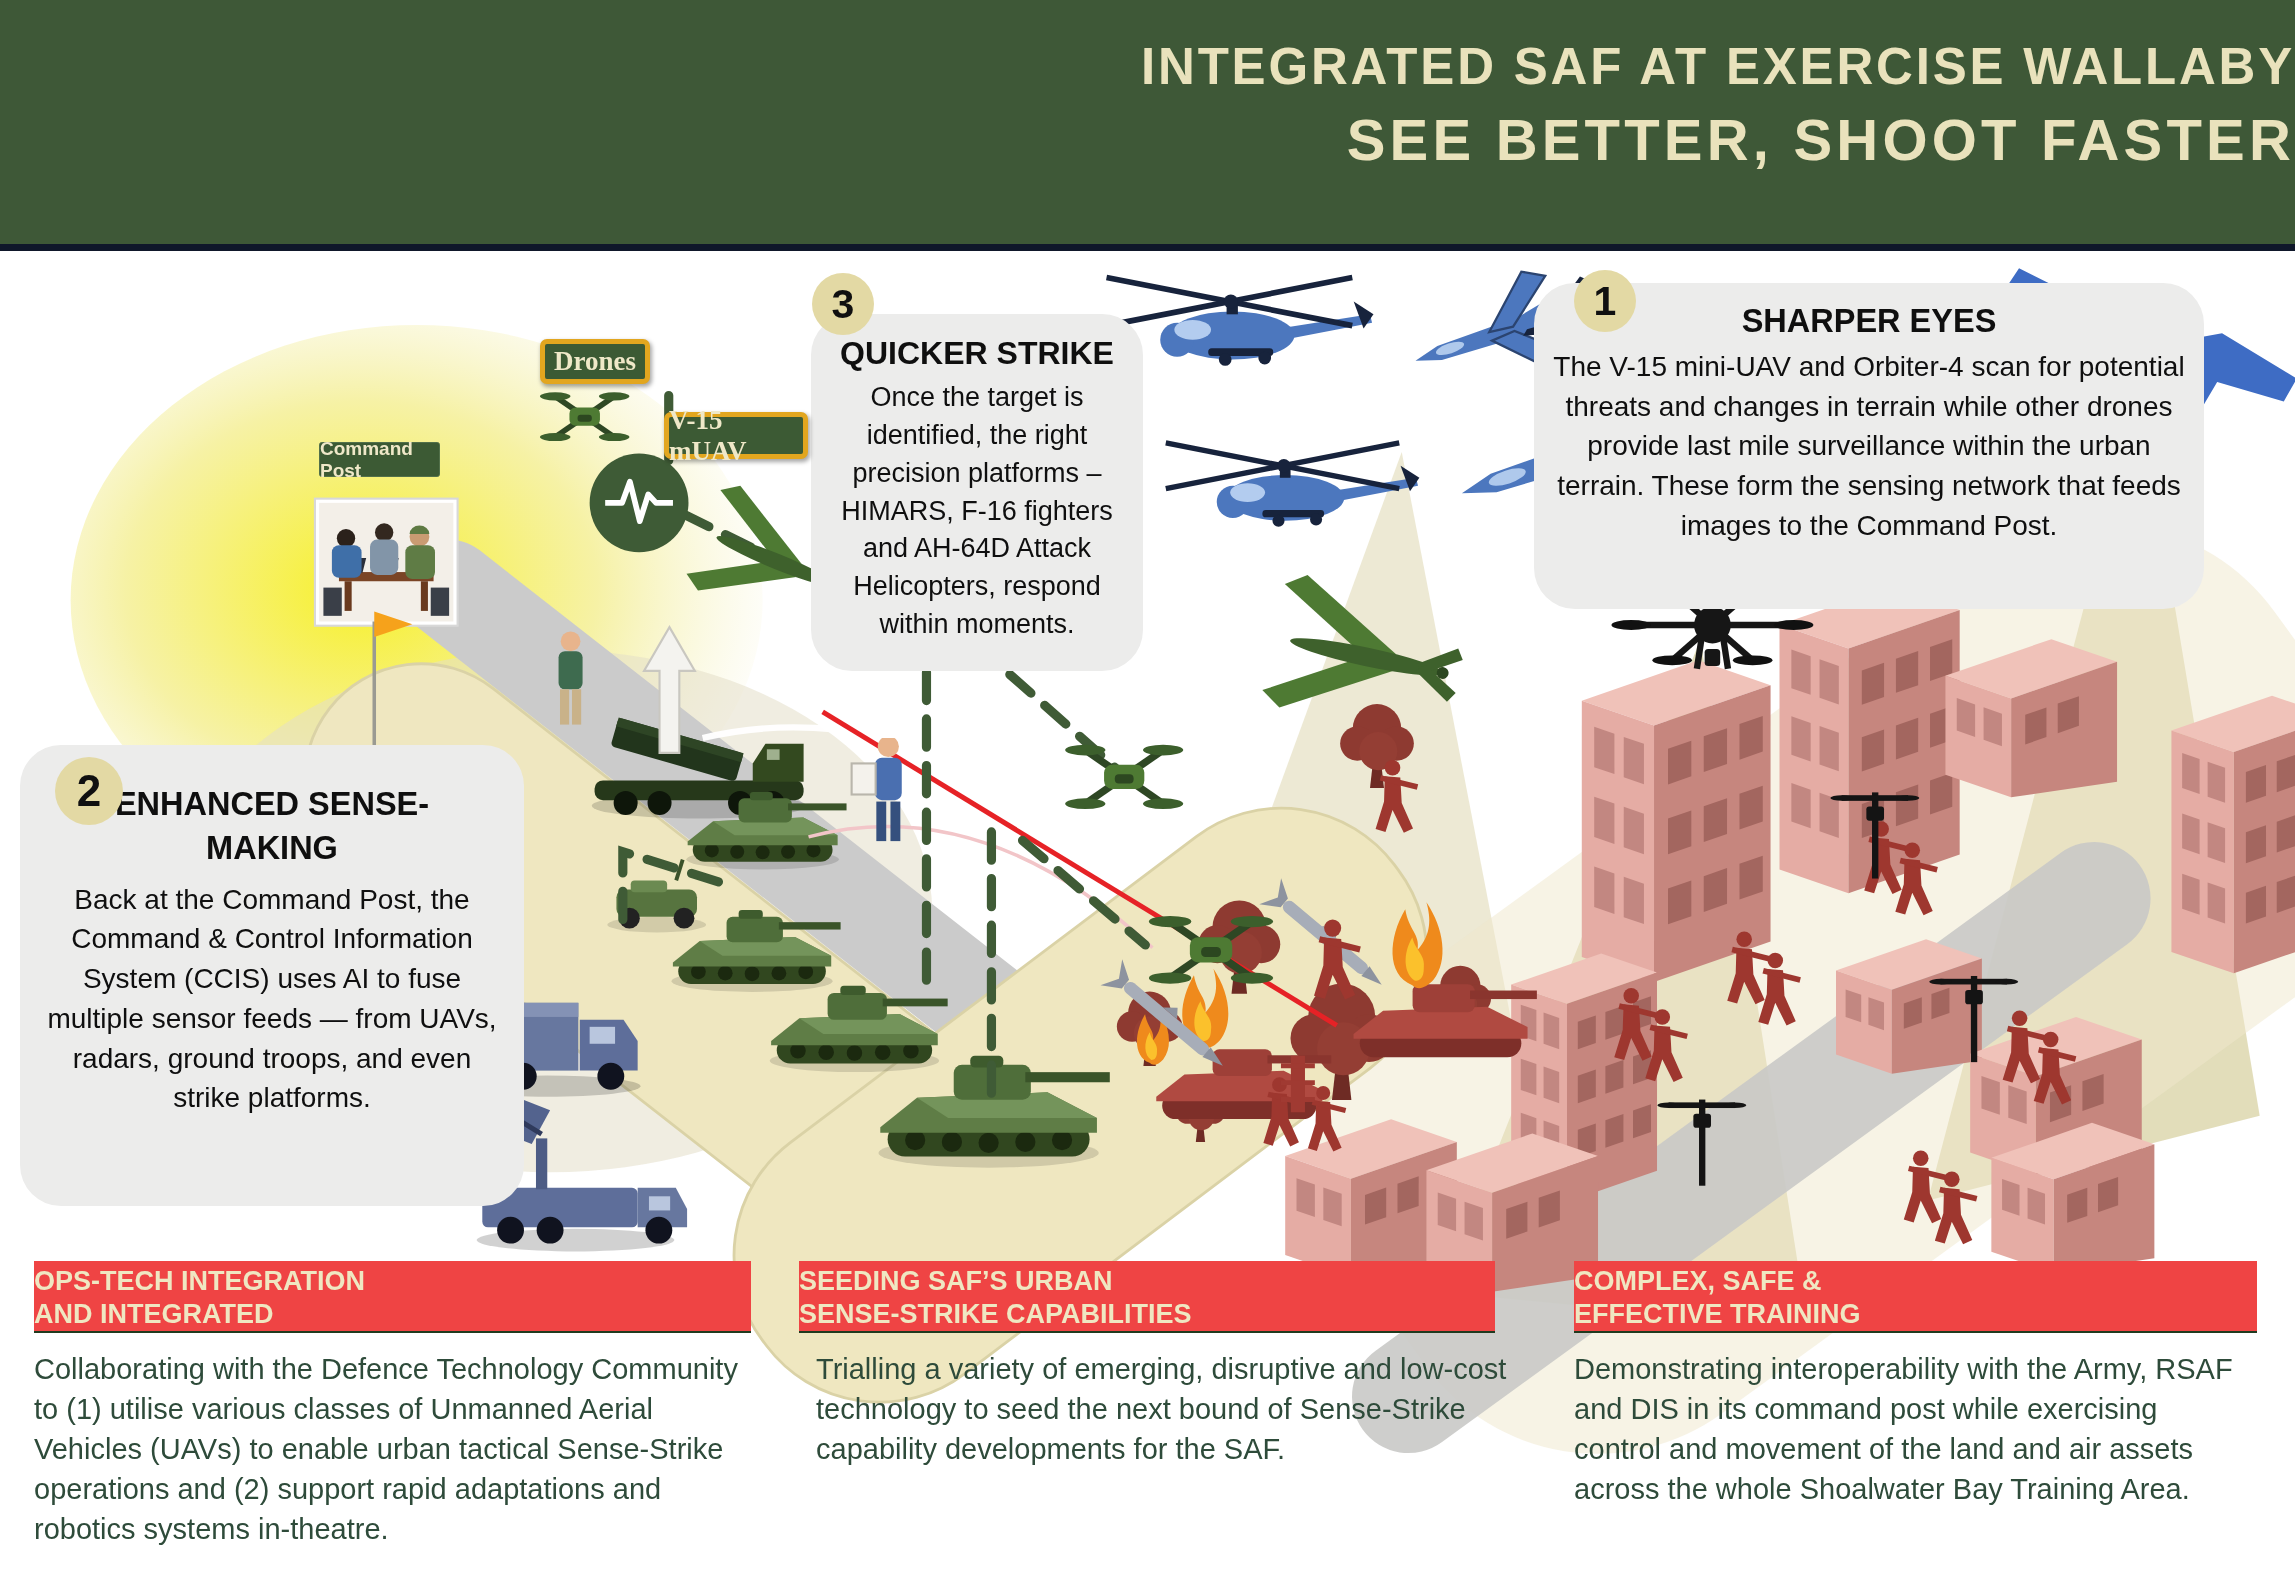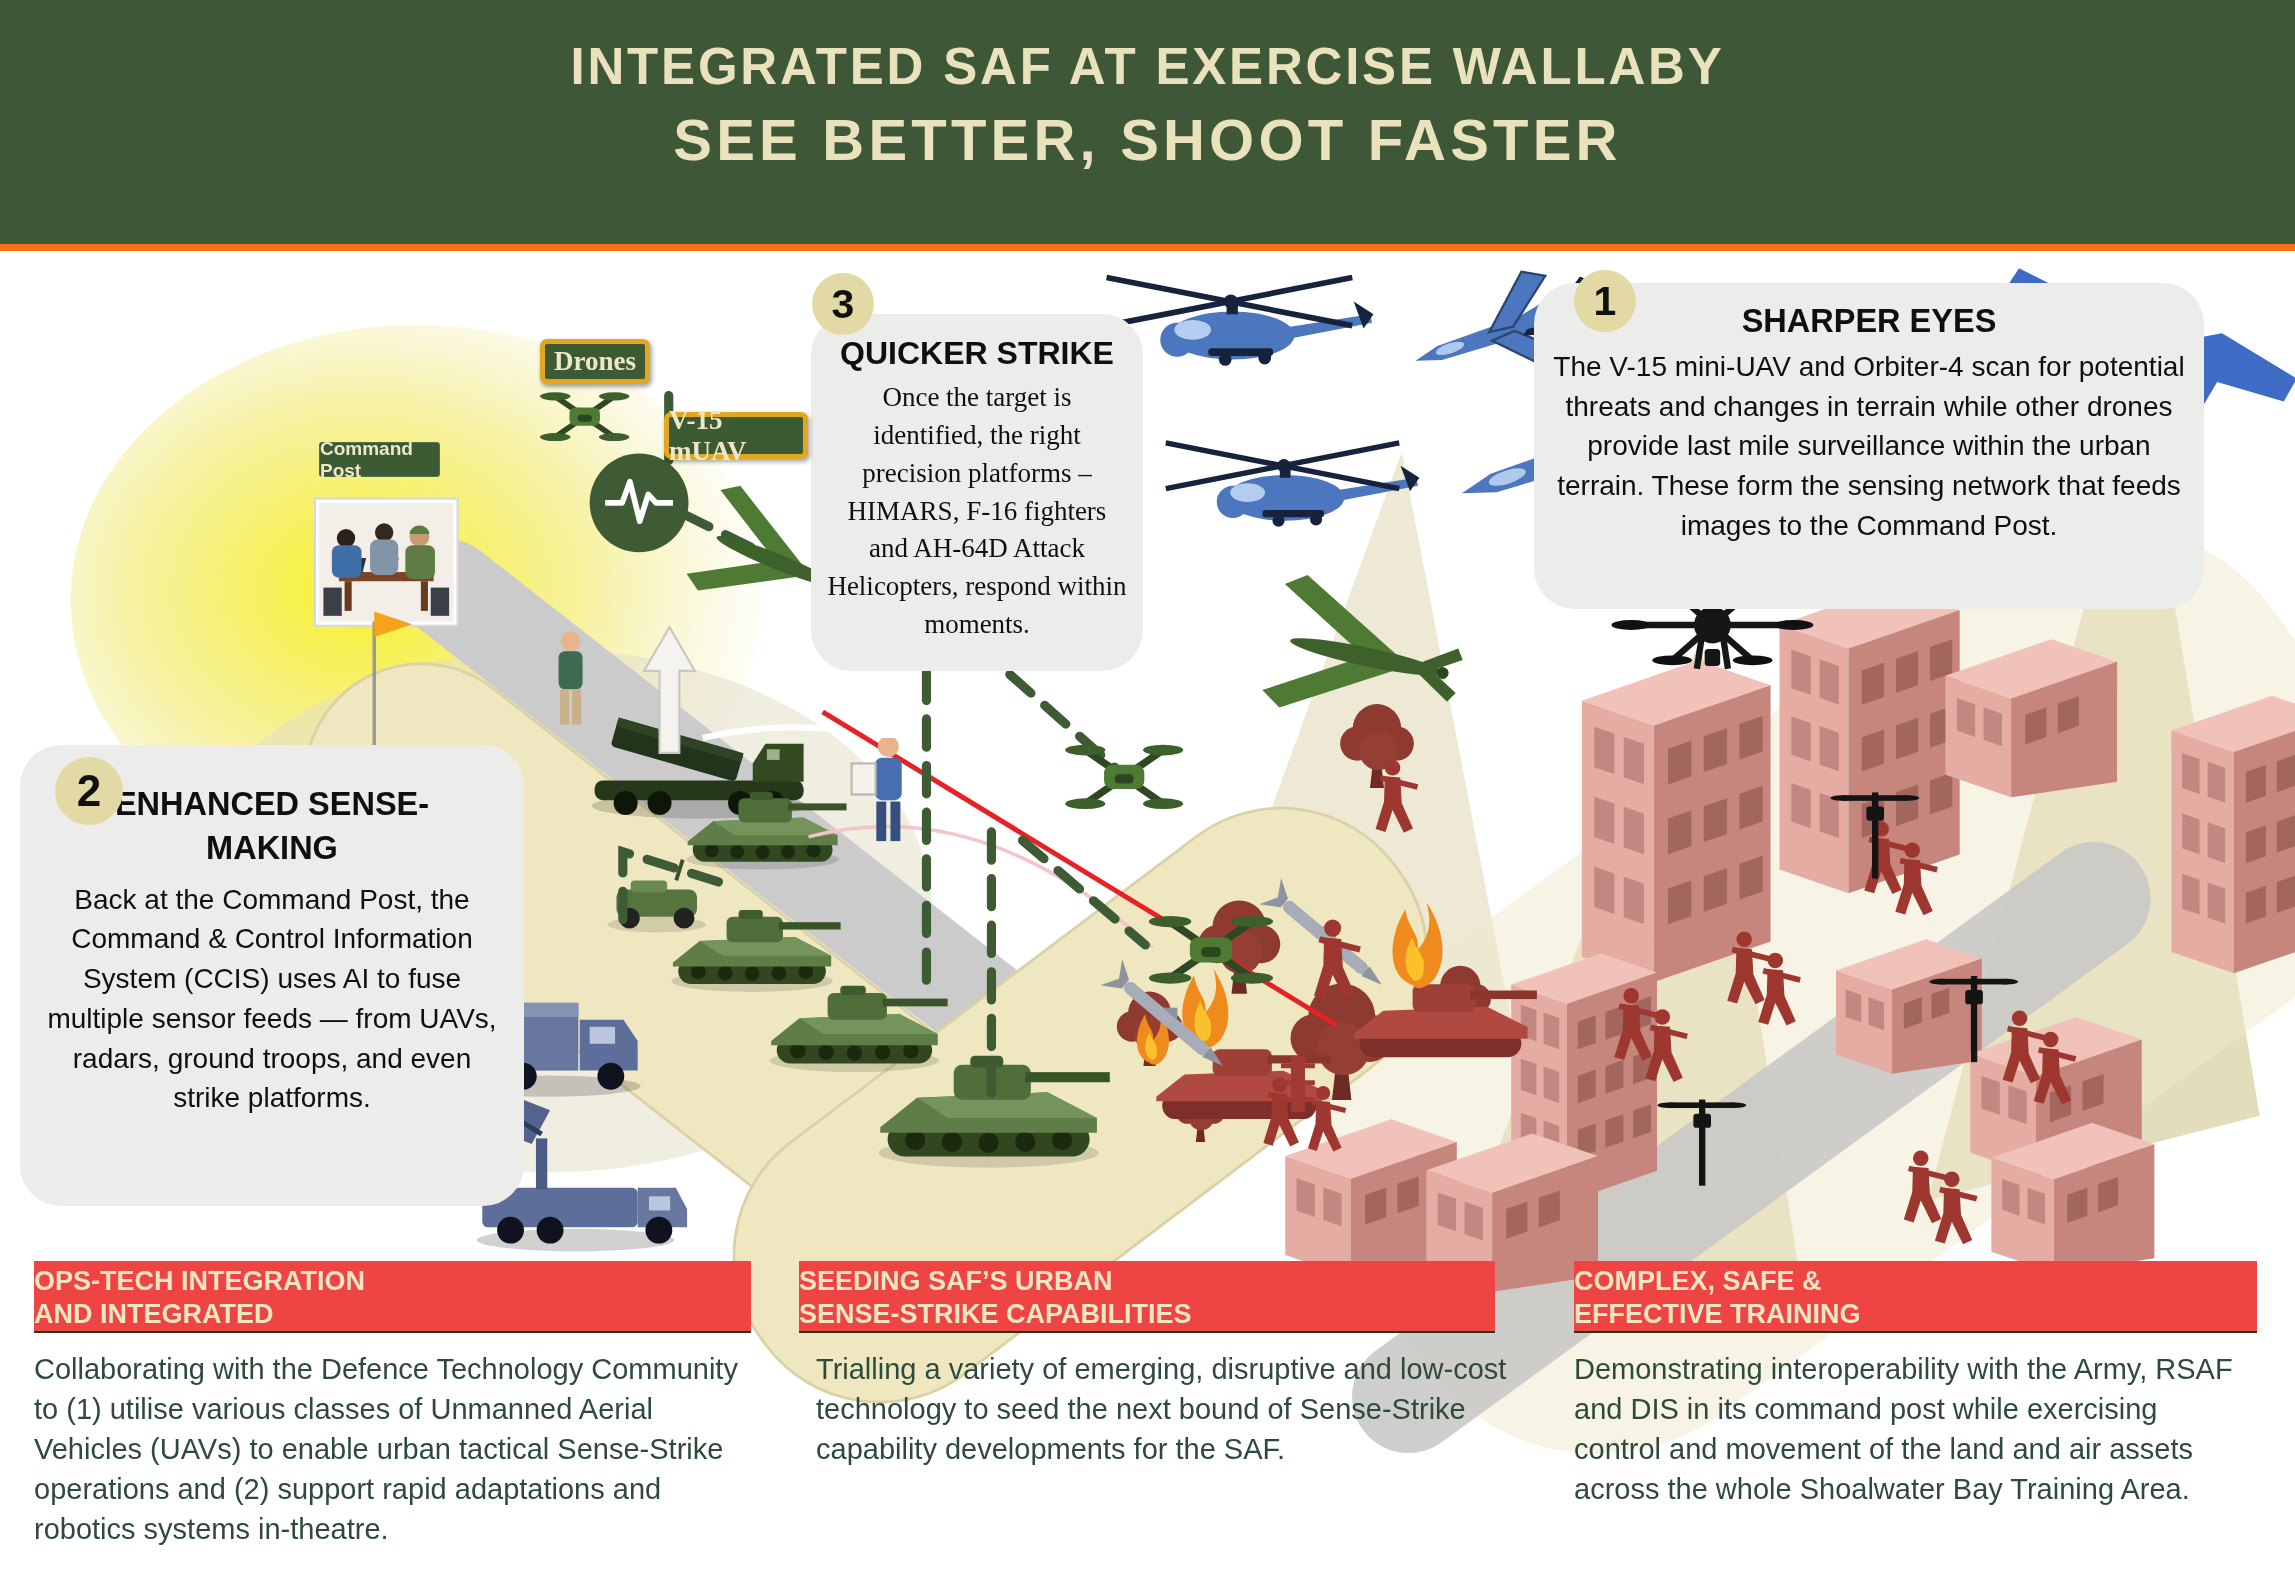--- a/index.html
+++ b/index.html
@@ -1,20 +1,20 @@
 <!DOCTYPE html>
 <html style="font-size:11.3px"><head>
 <meta charset="utf-8">
 <style>
   html,body{margin:0;padding:0;background:#fff;}
   #canvas{position:relative;width:2295px;height:1589px;background:#ffffff;overflow:hidden;
           font-family:"Liberation Sans",sans-serif;}
   
   .hdr{position:absolute;left:0;top:0;width:2295px;height:244px;background:#3E5837;
-       border-bottom:7px solid #f97316;z-index:30;text-align:center;color:#E9E2BC;}
+       border-bottom:7px solid #0f172a;z-index:30;text-align:right;color:#E9E2BC;}
   .hdr .kick{margin-top:37px;font-size:51px;font-weight:800;letter-spacing:2.8px;}
   .hdr .ttl{margin-top:10px;font-size:58px;font-weight:800;letter-spacing:4.2px;}
   
   #scene{position:absolute;left:0;top:0;width:2295px;height:1589px;z-index:1;}
   
   .bubble{position:absolute;background:#ECECEB;border-radius:41px;z-index:10;color:#0f0f0f;
           text-align:center;box-sizing:border-box;padding:18.4px 15.5px;}
   .bubble .bt{font-weight:800;}
   .badge{position:absolute;background:#E3D9A4;border-radius:50%;z-index:12;display:flex;
          align-items:center;justify-content:center;font-weight:800;color:#101010;}
@@ -545,21 +545,21 @@
   <div class="bubble" style="left:20px;top:745px;width:504px;height:461px;">
     <div class="bt" style="font-size:32.5px;line-height:1.35;max-width:332px;margin:20px auto 0;">ENHANCED SENSE-MAKING</div>
     <div style="font-size:28px;line-height:1.42;margin-top:8.5px;">Back at the Command Post, the Command &amp; Control Information System (CCIS) uses AI to fuse multiple sensor feeds — from UAVs, radars, ground troops, and even strike platforms.</div>
   </div>
 
   <div class="badge" style="left:812px;top:273px;width:62px;height:62px;font-size:41px;">
     <span>3</span>
   </div>
   <div class="bubble" style="left:811px;top:314px;width:332px;height:357px;">
     <div class="bt" style="font-size:32px;margin-top:2.8px;">QUICKER STRIKE</div>
-    <div style="font-size:27px;line-height:1.4;margin-top:7px;font-family:Liberation Serif, serif;">Once the target is identified, the right precision platforms – HIMARS, F-16 fighters and AH-64D Attack Helicopters, respond within moments.</div>
+    <div style="font-size:27px;line-height:1.4;margin-top:7px;">Once the target is identified, the right precision platforms – HIMARS, F-16 fighters and AH-64D Attack Helicopters, respond within moments.</div>
   </div>
 
   <div class="maplab gold" style="left:540px;top:339px;width:110px;height:45px;font-size:27px;">
     <span>Drones</span>
   </div>
   <div class="maplab gold" style="left:664px;top:412px;width:144px;height:47px;font-size:27px;">
     <span>V-15 mUAV</span>
   </div>
   <div class="maplab plain" style="left:319px;top:442px;width:121px;height:35px;font-size:19px;">
     <span>Command Post</span>

